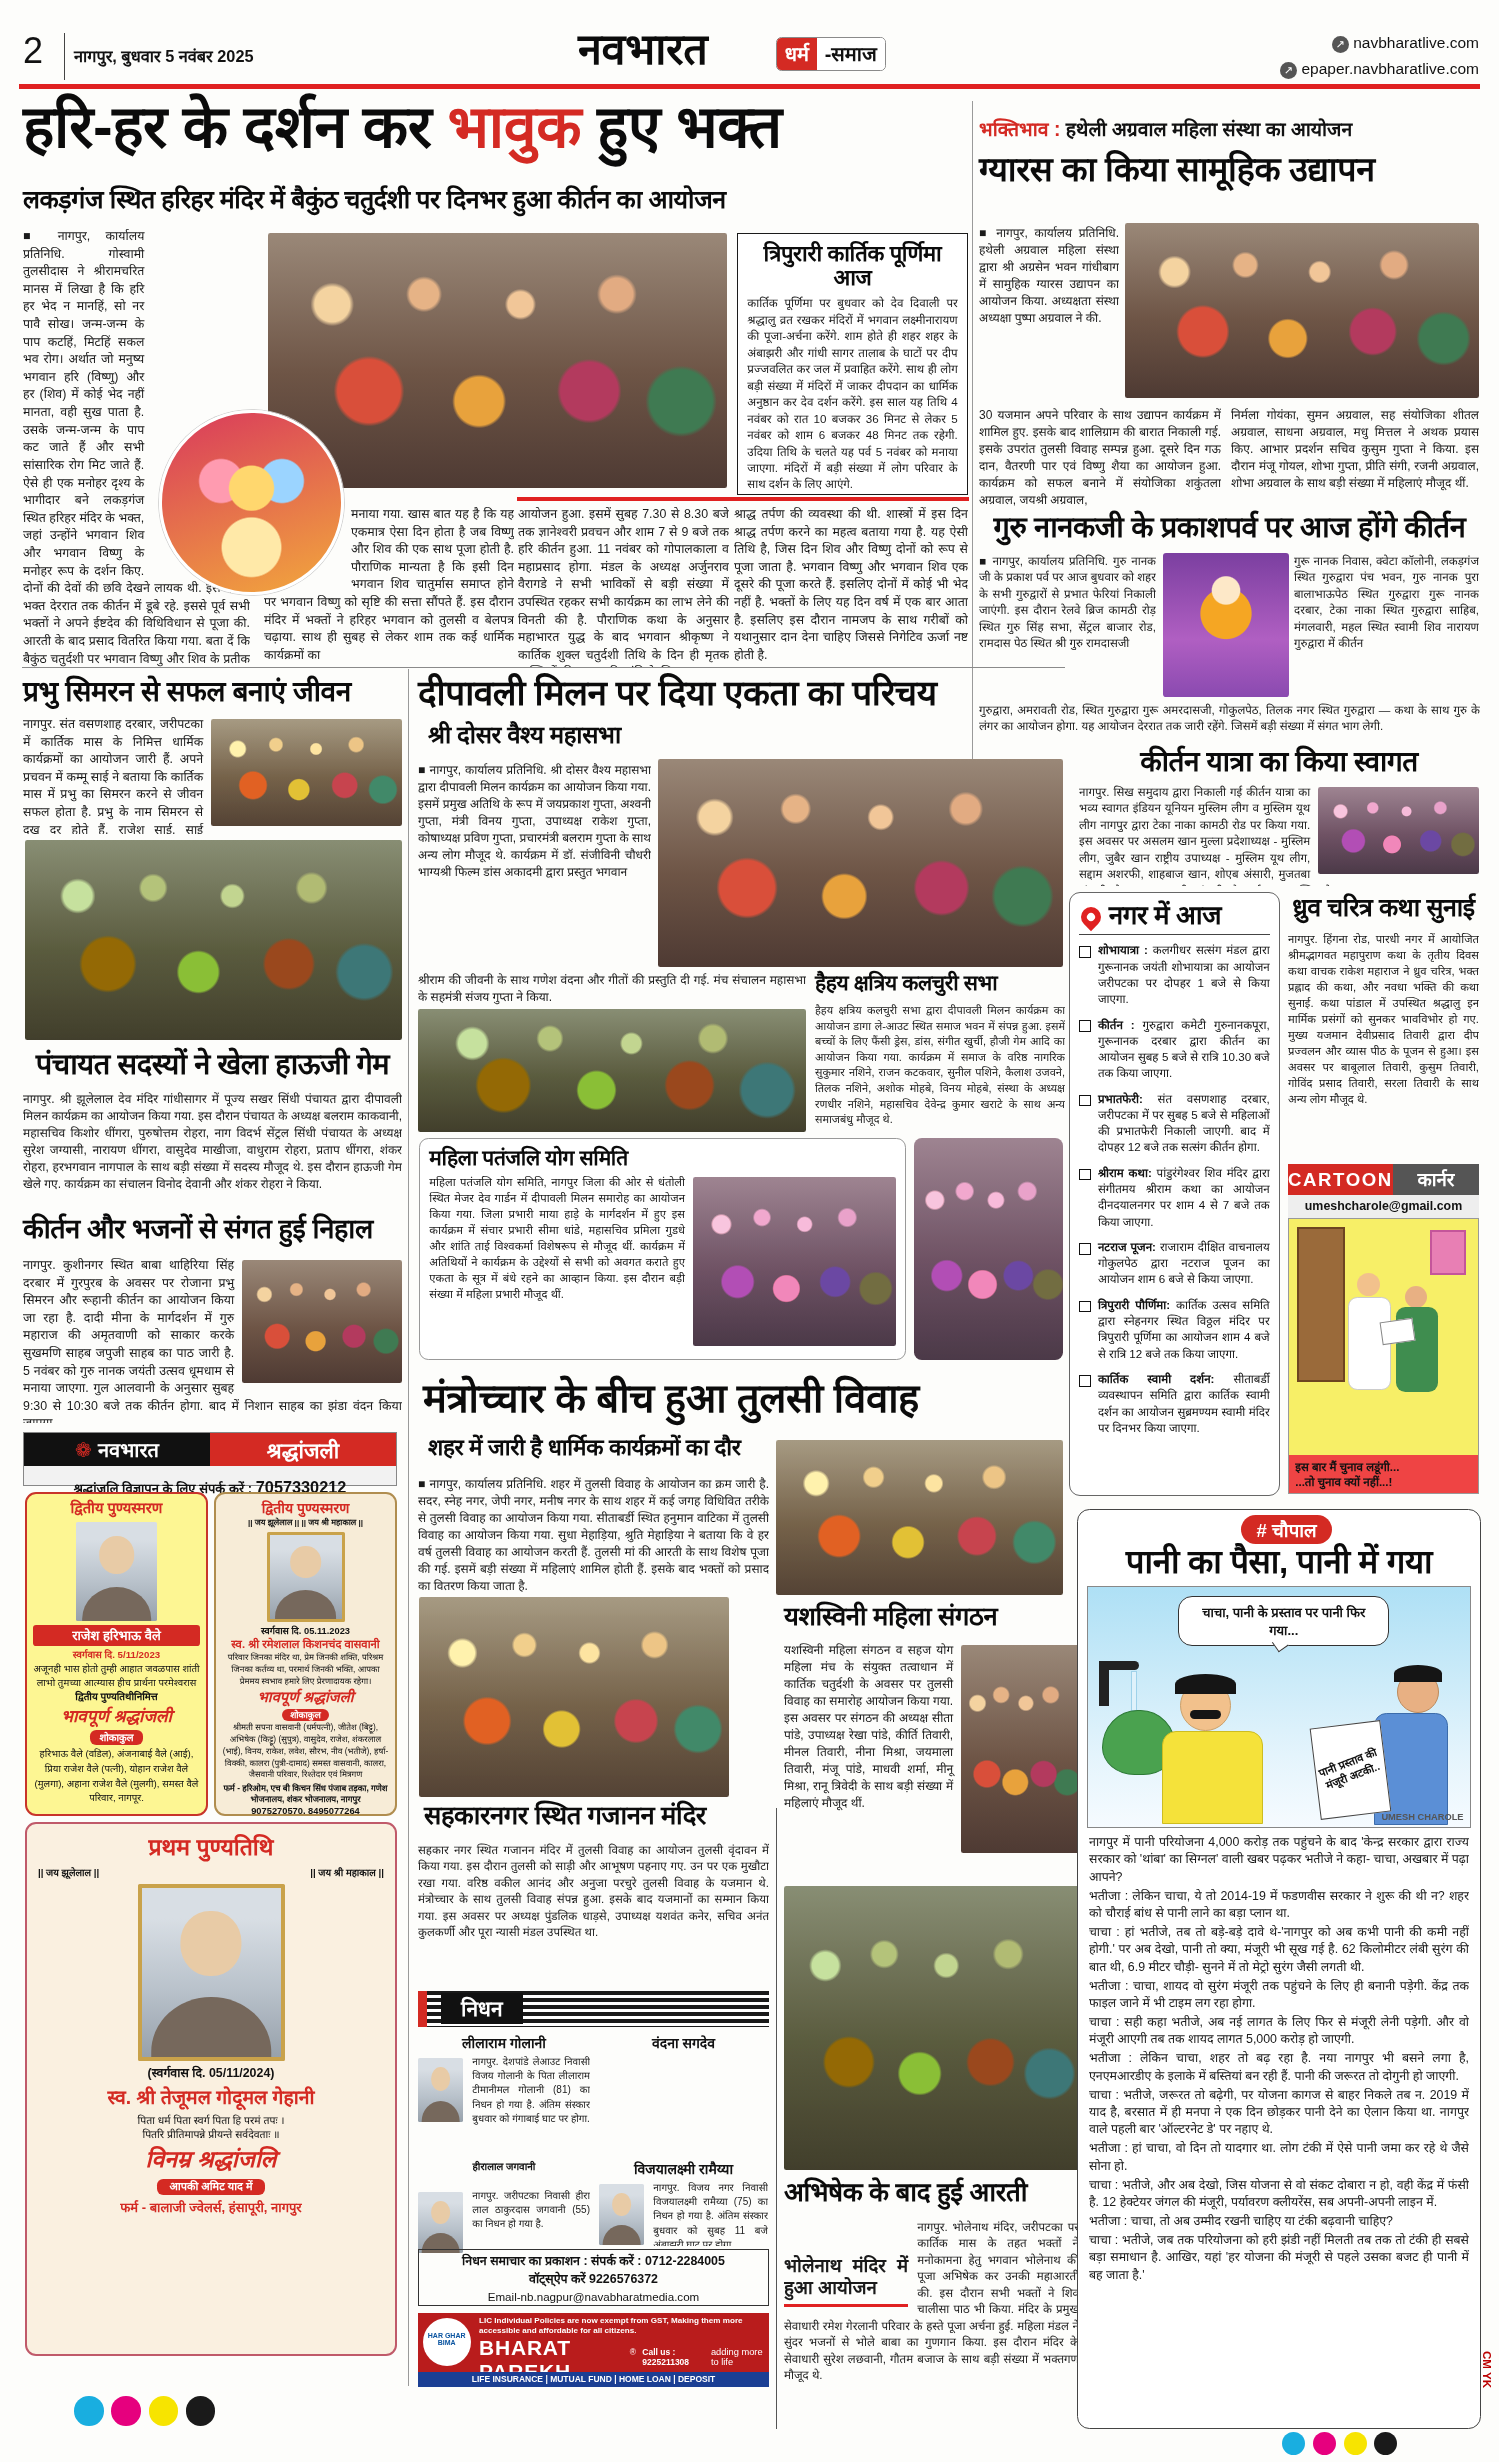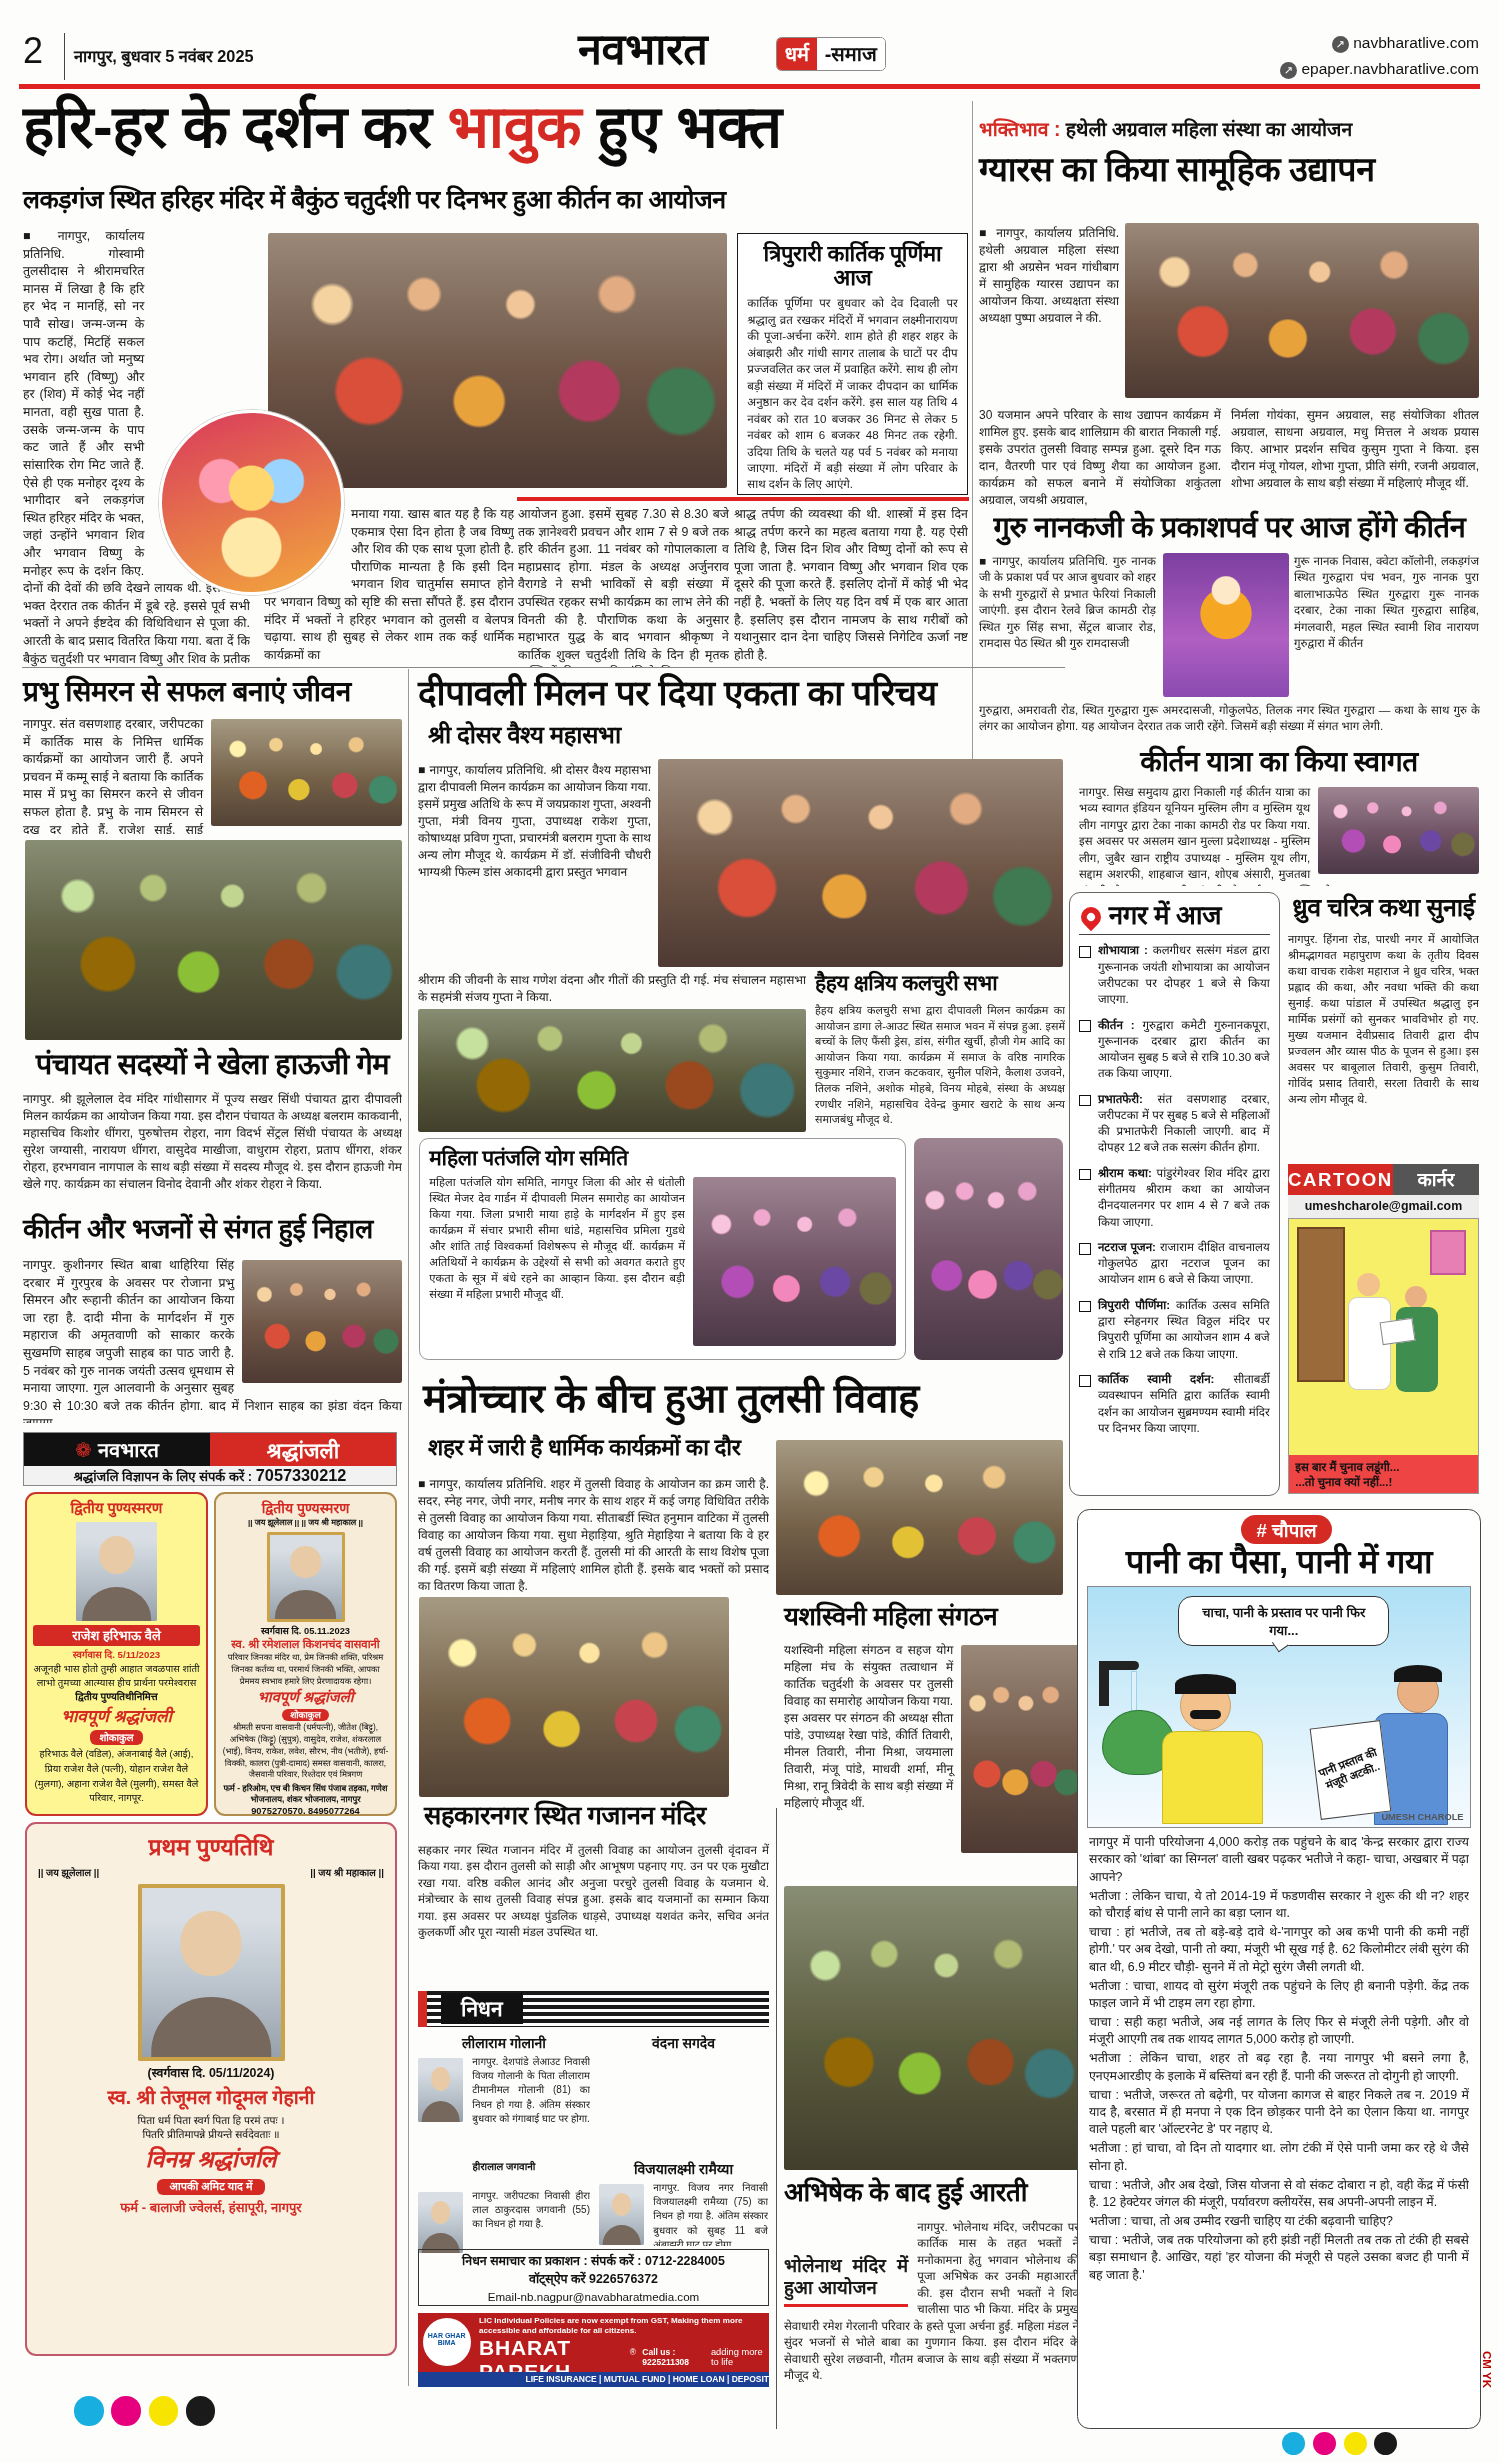--- a/index.html
+++ b/index.html
@@ -134,21 +134,21 @@
 <div class="abs" style="left:23px;top:1432px;width:374px;height:54px;border:0.8px solid #888;background:#f2f2f2">
   <div style="display:flex;height:33px">
     <div style="flex:1;background:#111;color:#fff;display:flex;align-items:center;justify-content:center;font-weight:800;font-size:20px;gap:6.2px">
         <span class="red">❁</span>
         <span>नवभारत</span>
       </div>
     <div style="flex:1;background:#d42a23;color:#fff;display:flex;align-items:center;justify-content:center;font-weight:800;font-size:21px">
         <span>श्रद्धांजली</span>
       </div>
   </div>
-  <div class="ctr" style="font-size:13px;font-weight:700;padding-top:0"><span>श्रद्धांजलि विज्ञापन के लिए संपर्क करें :</span> <span style="font-size:16.3px;font-weight:800">7057330212</span></div>
+  <div class="ctr" style="font-size:13px;font-weight:700;padding-top:12px"><span>श्रद्धांजलि विज्ञापन के लिए संपर्क करें :</span> <span style="font-size:16.3px;font-weight:800">7057330212</span></div>
 </div>
 
 <div class="abs obit" style="left:25px;top:1492px;width:183px;height:324px;background:#fdf693;padding:4.7px 6.2px">
   <div class="red b" style="font-size:14.7px">द्वितीय पुण्यस्मरण</div>
   <div class="por" style="width:81px;height:99px;margin:3.9px auto"></div>
   <div style="background:#d42a23;color:#fff;font-weight:800;font-size:13px;border-radius:3.1px;padding:1.6px">राजेश हरिभाऊ वैले</div>
   <div class="b red" style="font-size:9.7px;margin:1.6px 0">स्वर्गवास दि. 5/11/2023</div>
   <div style="font-size:9.7px;line-height:1.45">अजूनही भास होतो तुम्ही आहात जवळपास शांती लाभो तुमच्या आत्म्यास हीच प्रार्थना परमेश्वरास</div>
   <div class="b" style="font-size:10px;margin-top:0">द्वितीय पुण्यतिथीनिमित्त</div>
   <div class="red script" style="font-size:17px;margin:1.6px 0">भावपूर्ण श्रद्धांजली</div>
@@ -250,21 +250,21 @@
 
 <div class="abs" style="left:418px;top:2313px;width:351px;height:74px;background:#b91c1c;color:#fff;overflow:hidden">
   <div style="position:absolute;left:4.7px;top:4.7px;width:48px;height:48px;border-radius:50%;background:#fff;color:#0a54a0;text-align:center;font-weight:800;font-size:7px;line-height:1.1;padding-top:14px"><span>HAR GHAR</span><br><span>BIMA</span></div>
   <div style="margin-left:61px;padding:3.1px 4.7px 0 0;font-size:8.1px;font-weight:700;line-height:1.25">LIC Individual Policies are now exempt from GST, Making them more accessible and affordable for all citizens.</div>
   <div style="margin-left:61px;display:flex;align-items:baseline;gap:6.2px">
     <span style="font-size:21px;font-weight:800;letter-spacing:0.8px">BHARAT PAREKH</span>
       <span style="font-size:8.5px">®</span>
     <span style="font-size:8.5px;font-weight:700">Call us : 9225211308</span>
     <span style="font-size:9.3px">adding more to life</span>
   </div>
-  <div style="position:absolute;left:0;bottom:0;width:100%;height:15.5px;background:#1b3f94;color:#fff;font-size:8.5px;font-weight:700;text-align:right;line-height:15.5px">LIFE INSURANCE    |    MUTUAL FUND    |    HOME LOAN    |    DEPOSIT</div>
+  <div style="position:absolute;left:0;bottom:0;width:100%;height:15.5px;background:#1b3f94;color:#fff;font-size:8.5px;font-weight:700;text-align:center;line-height:15.5px">LIFE INSURANCE    |    MUTUAL FUND    |    HOME LOAN    |    DEPOSIT</div>
 </div>
 <div class="vl" style="left:776px;top:1808px;height:621px;background:#555"></div>
 
 <div class="abs" style="left:1069px;top:892px;width:211px;height:604px;border:1.6px solid #666;border-radius:11px;padding:7.8px 9.3px;background:#fff;overflow:hidden">
   <div style="display:flex;align-items:center;border-bottom:1.6px solid #444;padding-bottom:4.7px;margin-bottom:7.8px">
     <span class="pin"></span>
     <span class="hl" style="font-size:26px">नगर में आज</span>
   </div>
   <div class="nitem">
       <span class="cb"></span>

